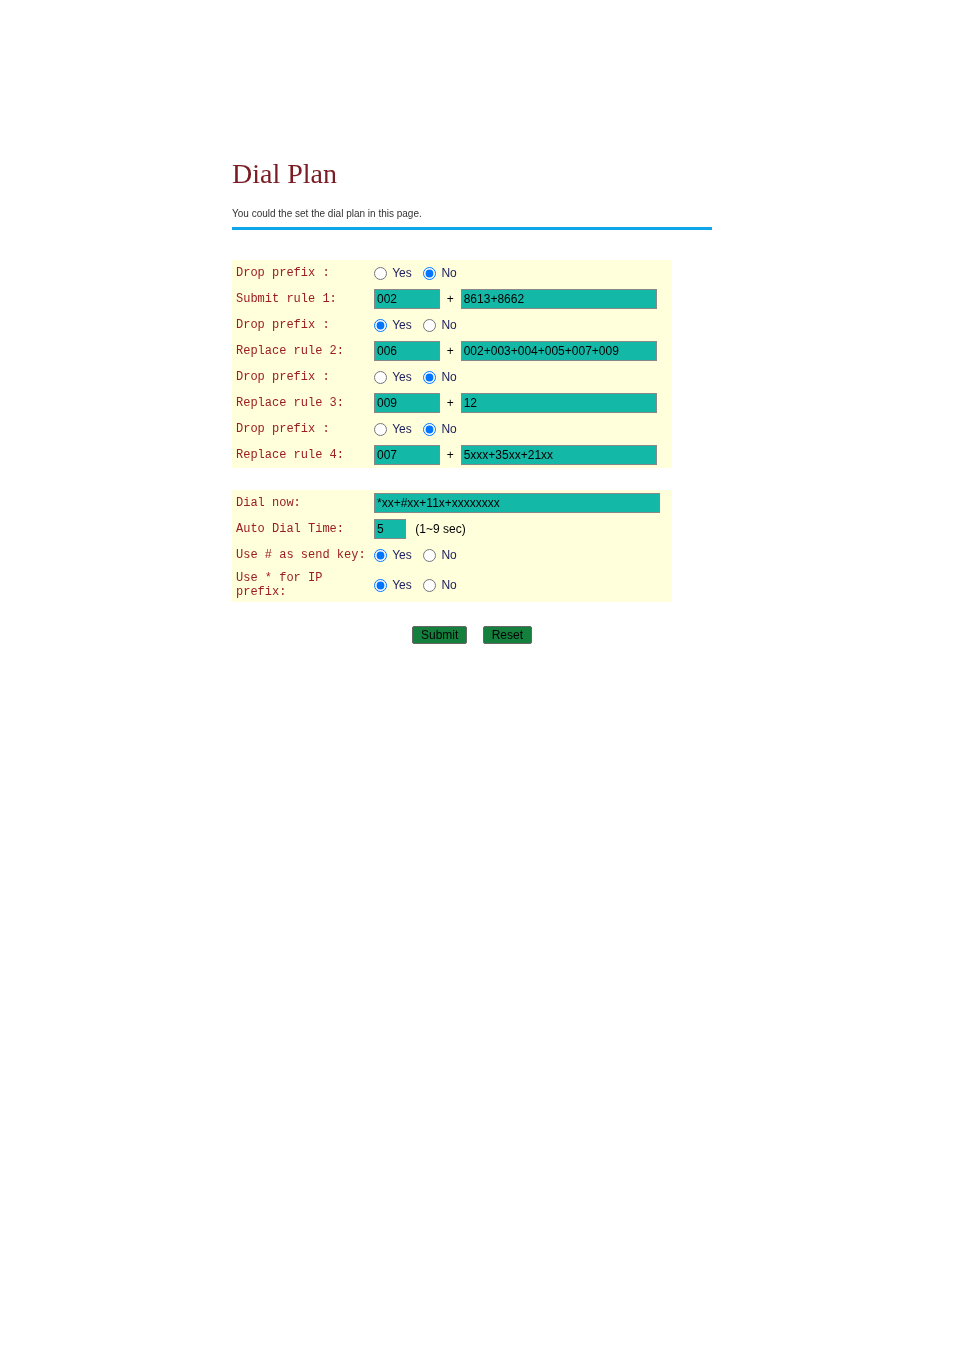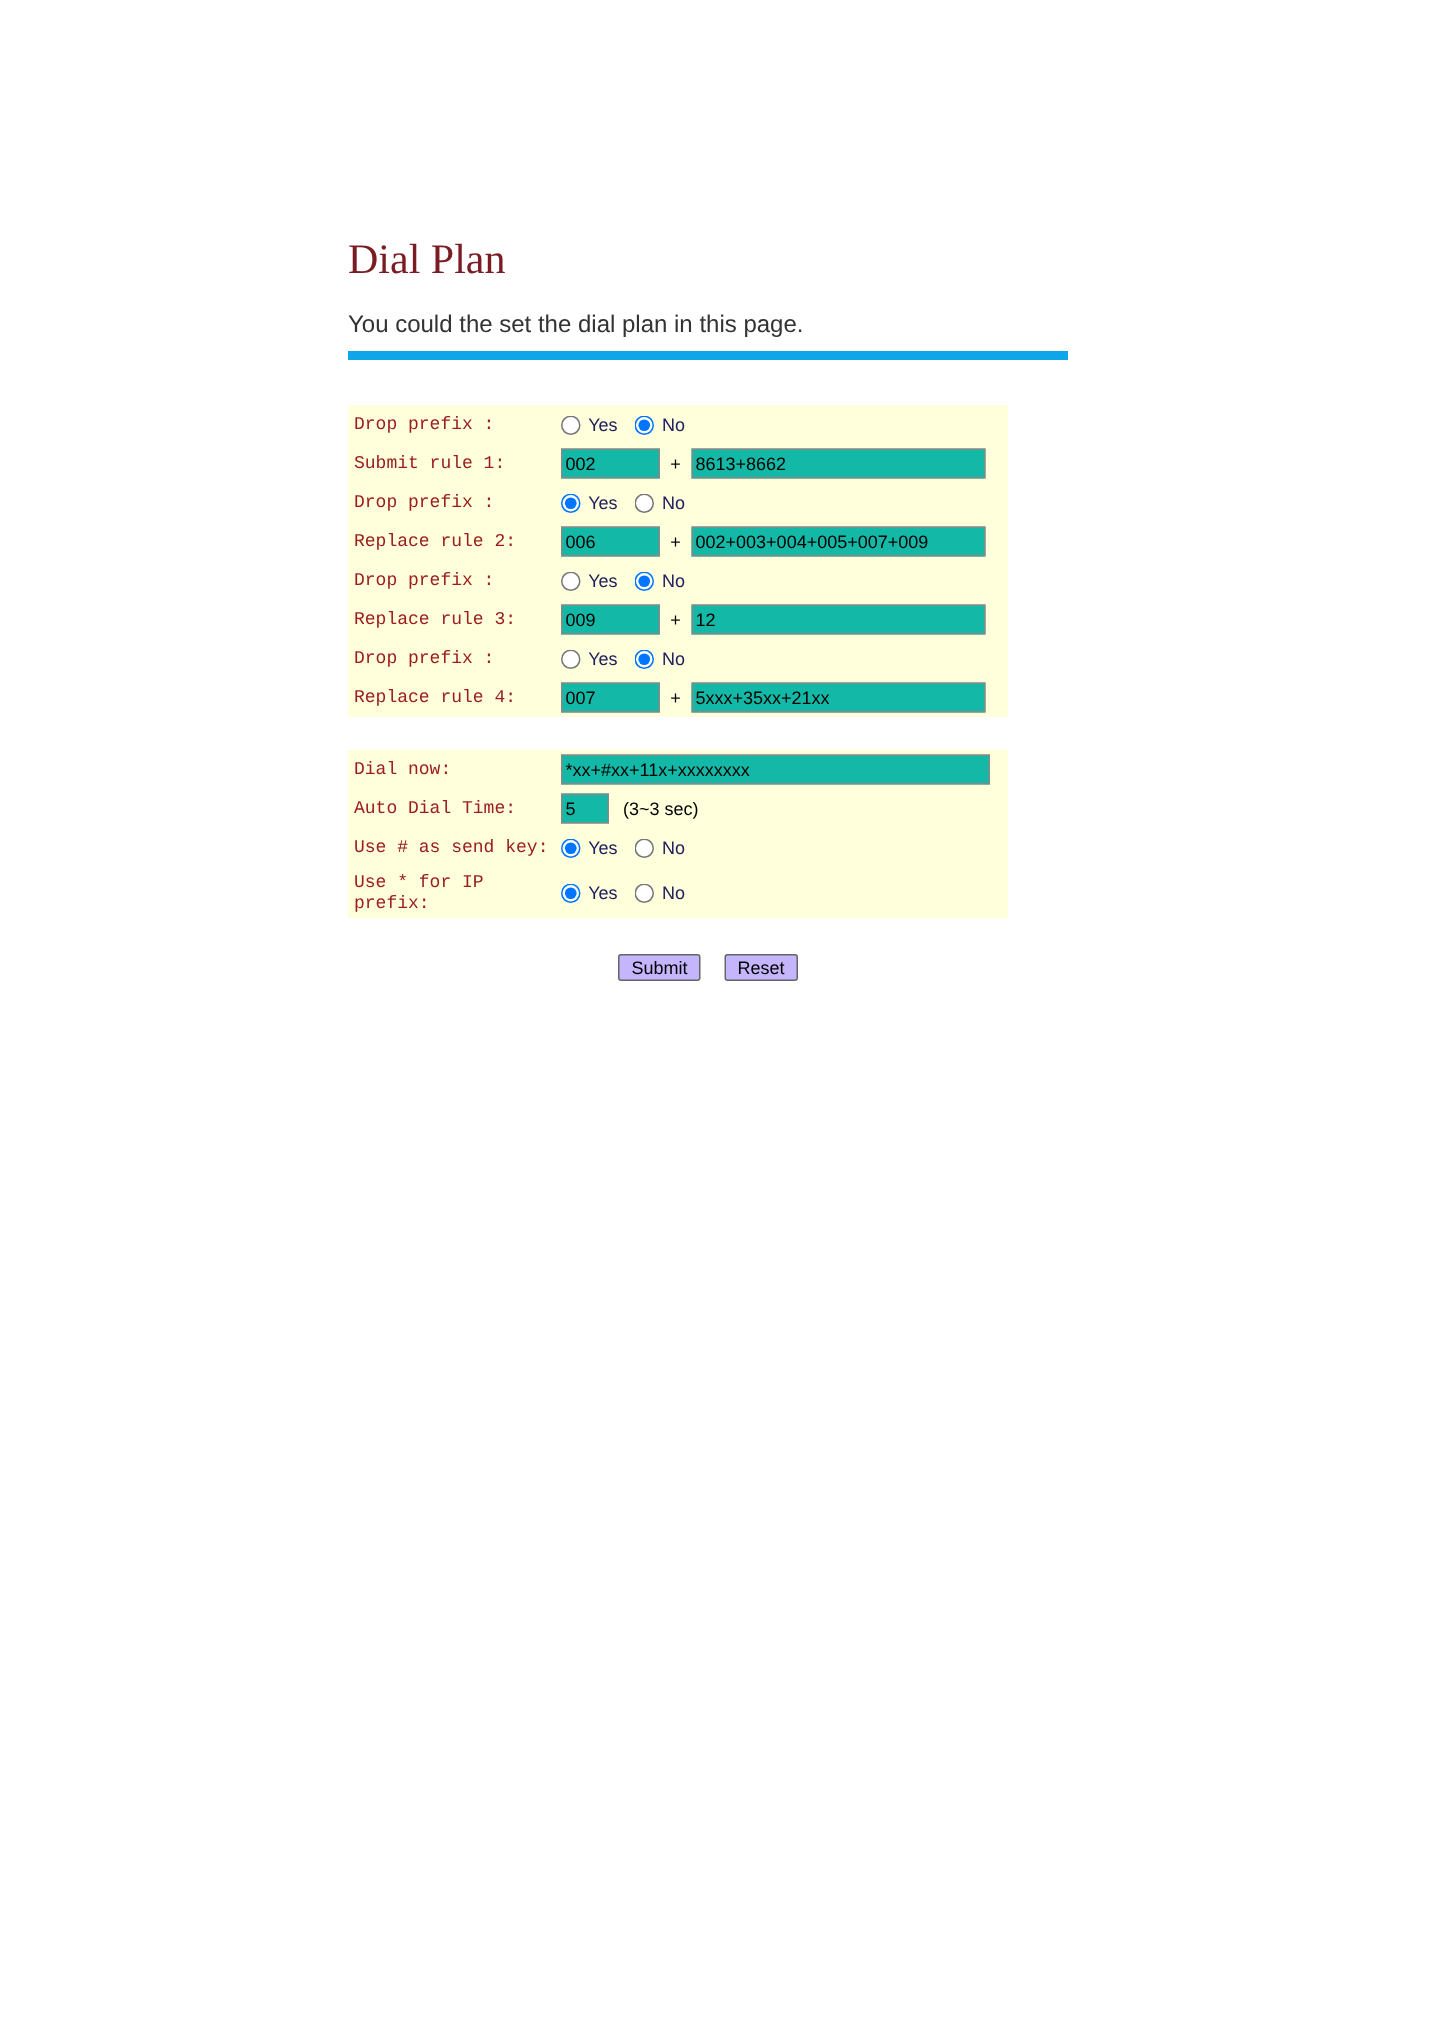--- a/index.html
+++ b/index.html
@@ -21,24 +21,24 @@
     width: 480px;
   }
   .title {
     font-family: Georgia, "Times New Roman", serif;
     font-size: 28px;
     color: #7a1c24;
     margin: 0 0 18px 0;
     font-weight: normal;
   }
   .desc {
-    font-size: 16px;
+    font-size: 10px;
     color: #333;
     padding-bottom: 8px;
-    border-bottom: 6px solid #0ea5e9;
+    border-bottom: 3px solid #0ea5e9;
     margin-bottom: 30px;
   }
   .form-table {
     border-collapse: collapse;
     width: 440px;
   }
   .form-table tr.alt { background: #ffffdb; }
   .form-table td {
     padding: 3px 4px;
     vertical-align: middle;
@@ -83,21 +83,21 @@
   .spacer-row td { height: 16px; background:#fff; }
 
   .btn-row {
     text-align: center;
     margin-top: 24px;
   }
   .btn {
     font-size: 12px;
     padding: 1px 8px;
     border: 1px solid #666;
-    background: #c4b5fd;
+    background: #15803d;
     border-radius: 2px;
     margin: 0 6px;
     cursor: pointer;
   }
 </style>
 </head>
 <body>
 
 <div class="page">
   <div class="content">
@@ -183,21 +183,21 @@
         <td class="lbl-cell">Dial now:</td>
         <td colspan="3">
           <input type="text" class="dial-now-input" value="*xx+#xx+11x+xxxxxxxx" style="">
         </td>
       </tr>
 
       <tr class="alt">
         <td class="lbl-cell">Auto Dial Time:</td>
         <td colspan="3">
           <input type="text" class="adt-input" value="5" style="">
-          <span class="adt-note">(3~3 sec)</span>
+          <span class="adt-note">(1~9 sec)</span>
         </td>
       </tr>
 
       <tr class="alt">
         <td class="lbl-cell" style="width:130px">Use # as send key:</td>
         <td class="radio-cell" colspan="3">
           <label><input type="radio" name="hsk" checked="" style=""> <span>Yes</span></label>
           <label><input type="radio" name="hsk" style=""> <span>No</span></label>
         </td>
       </tr>

